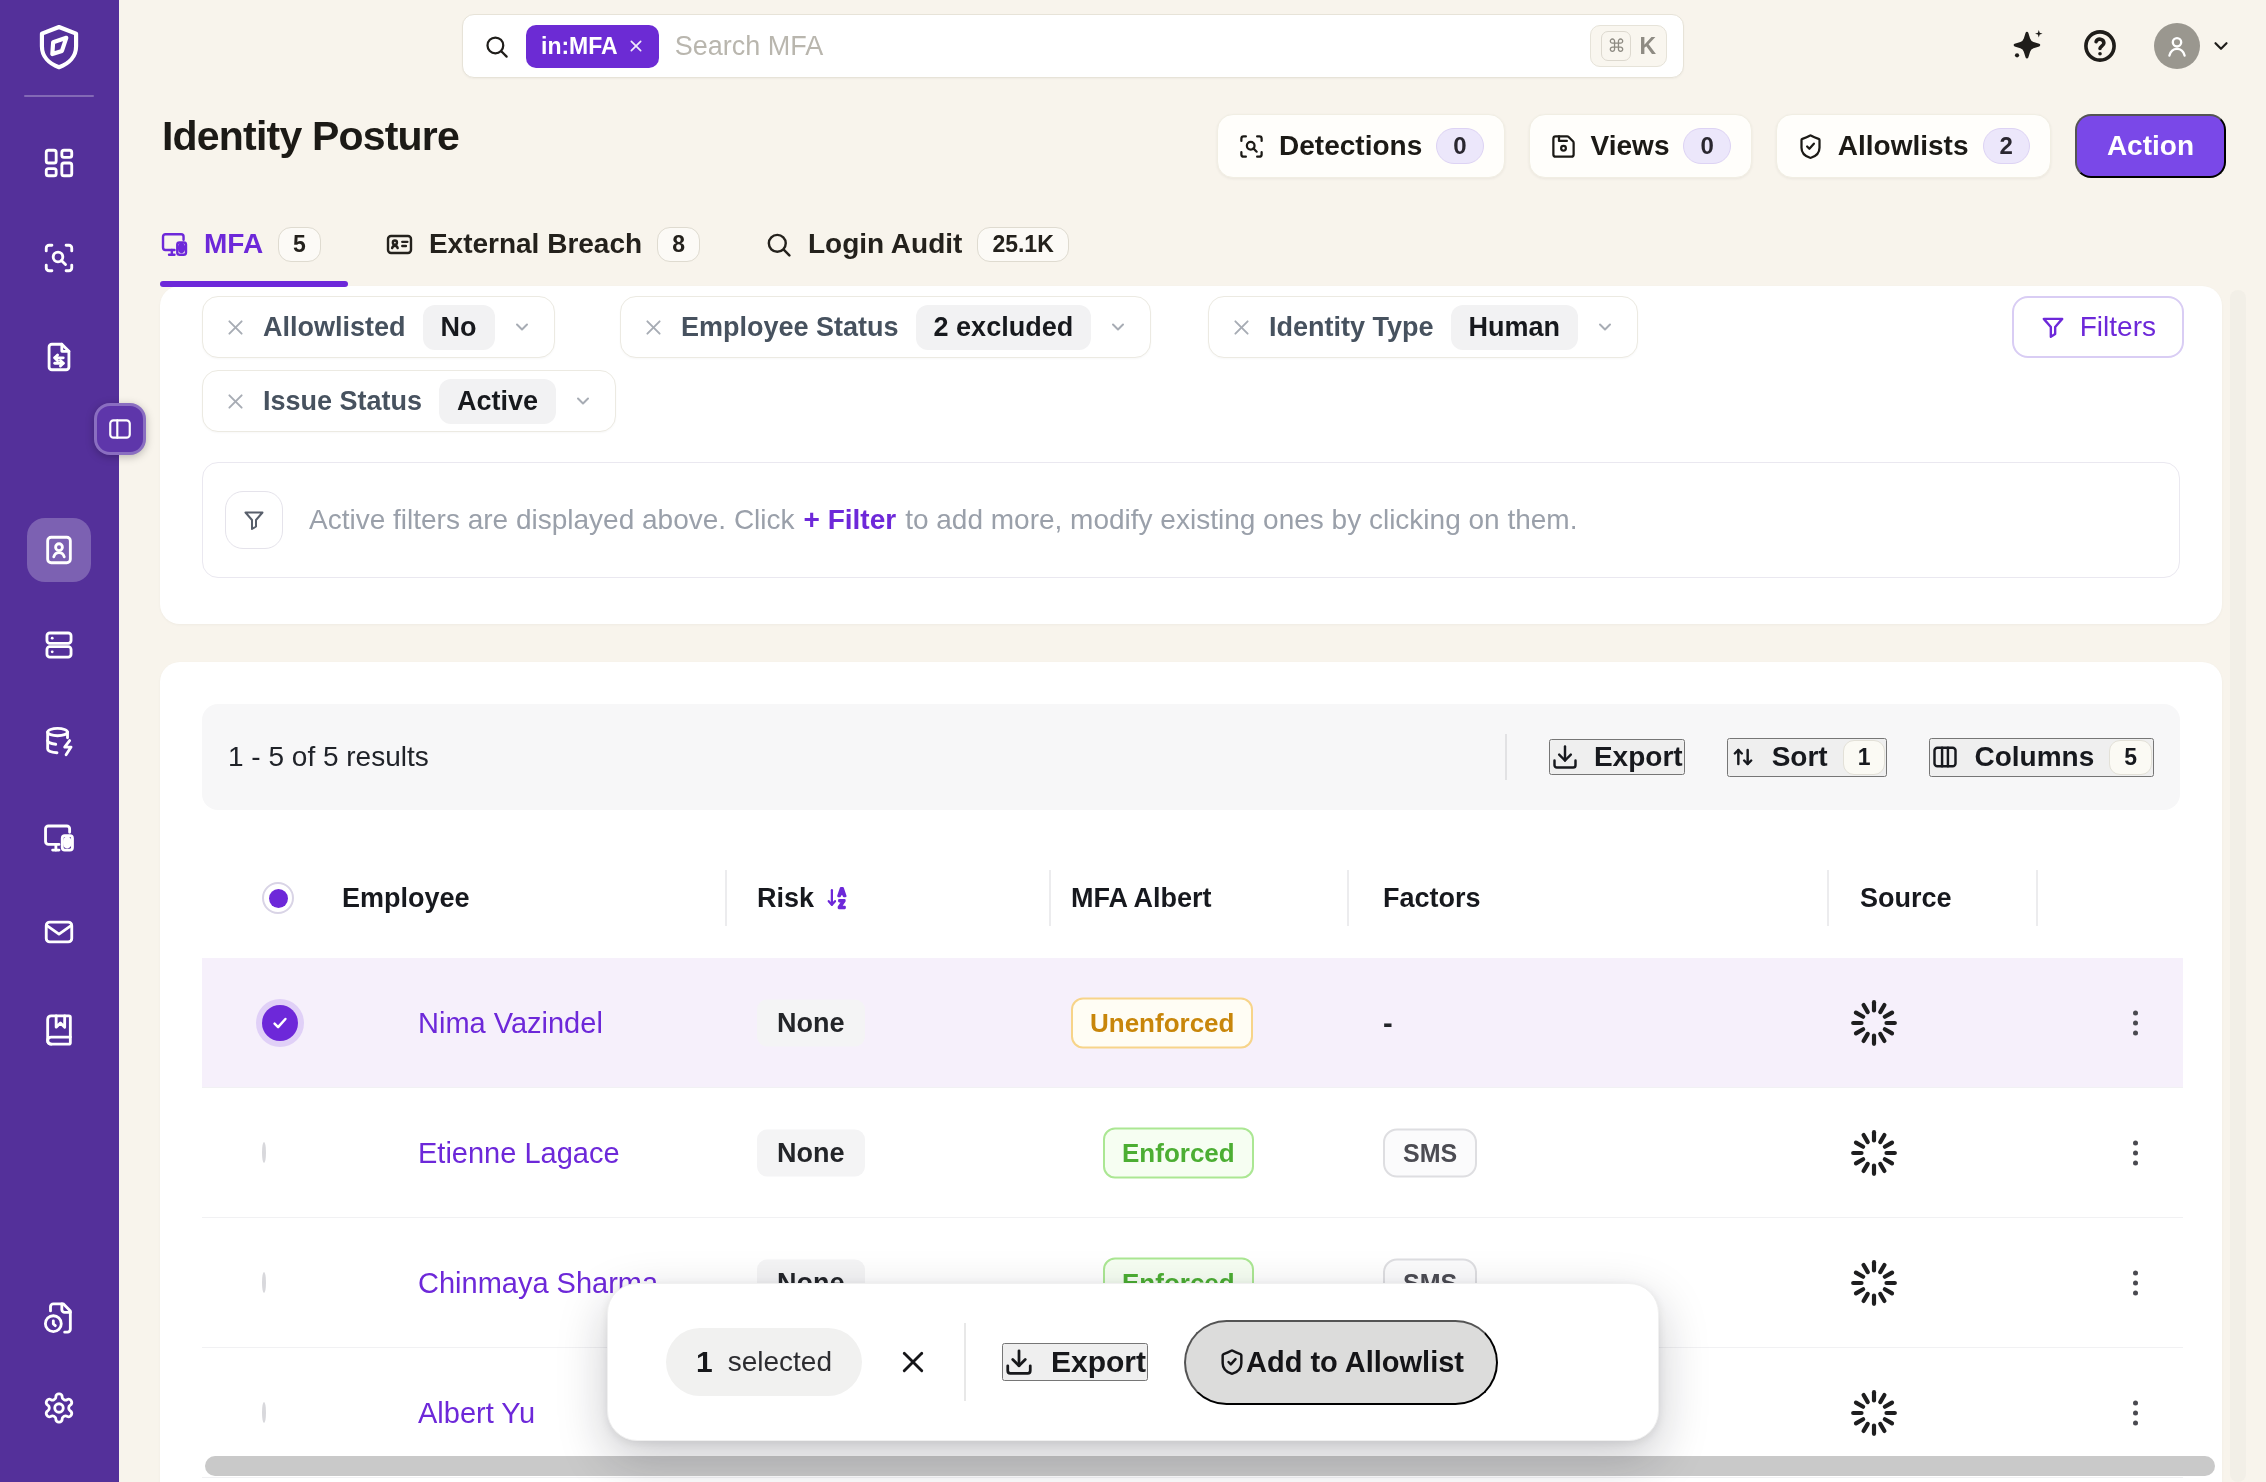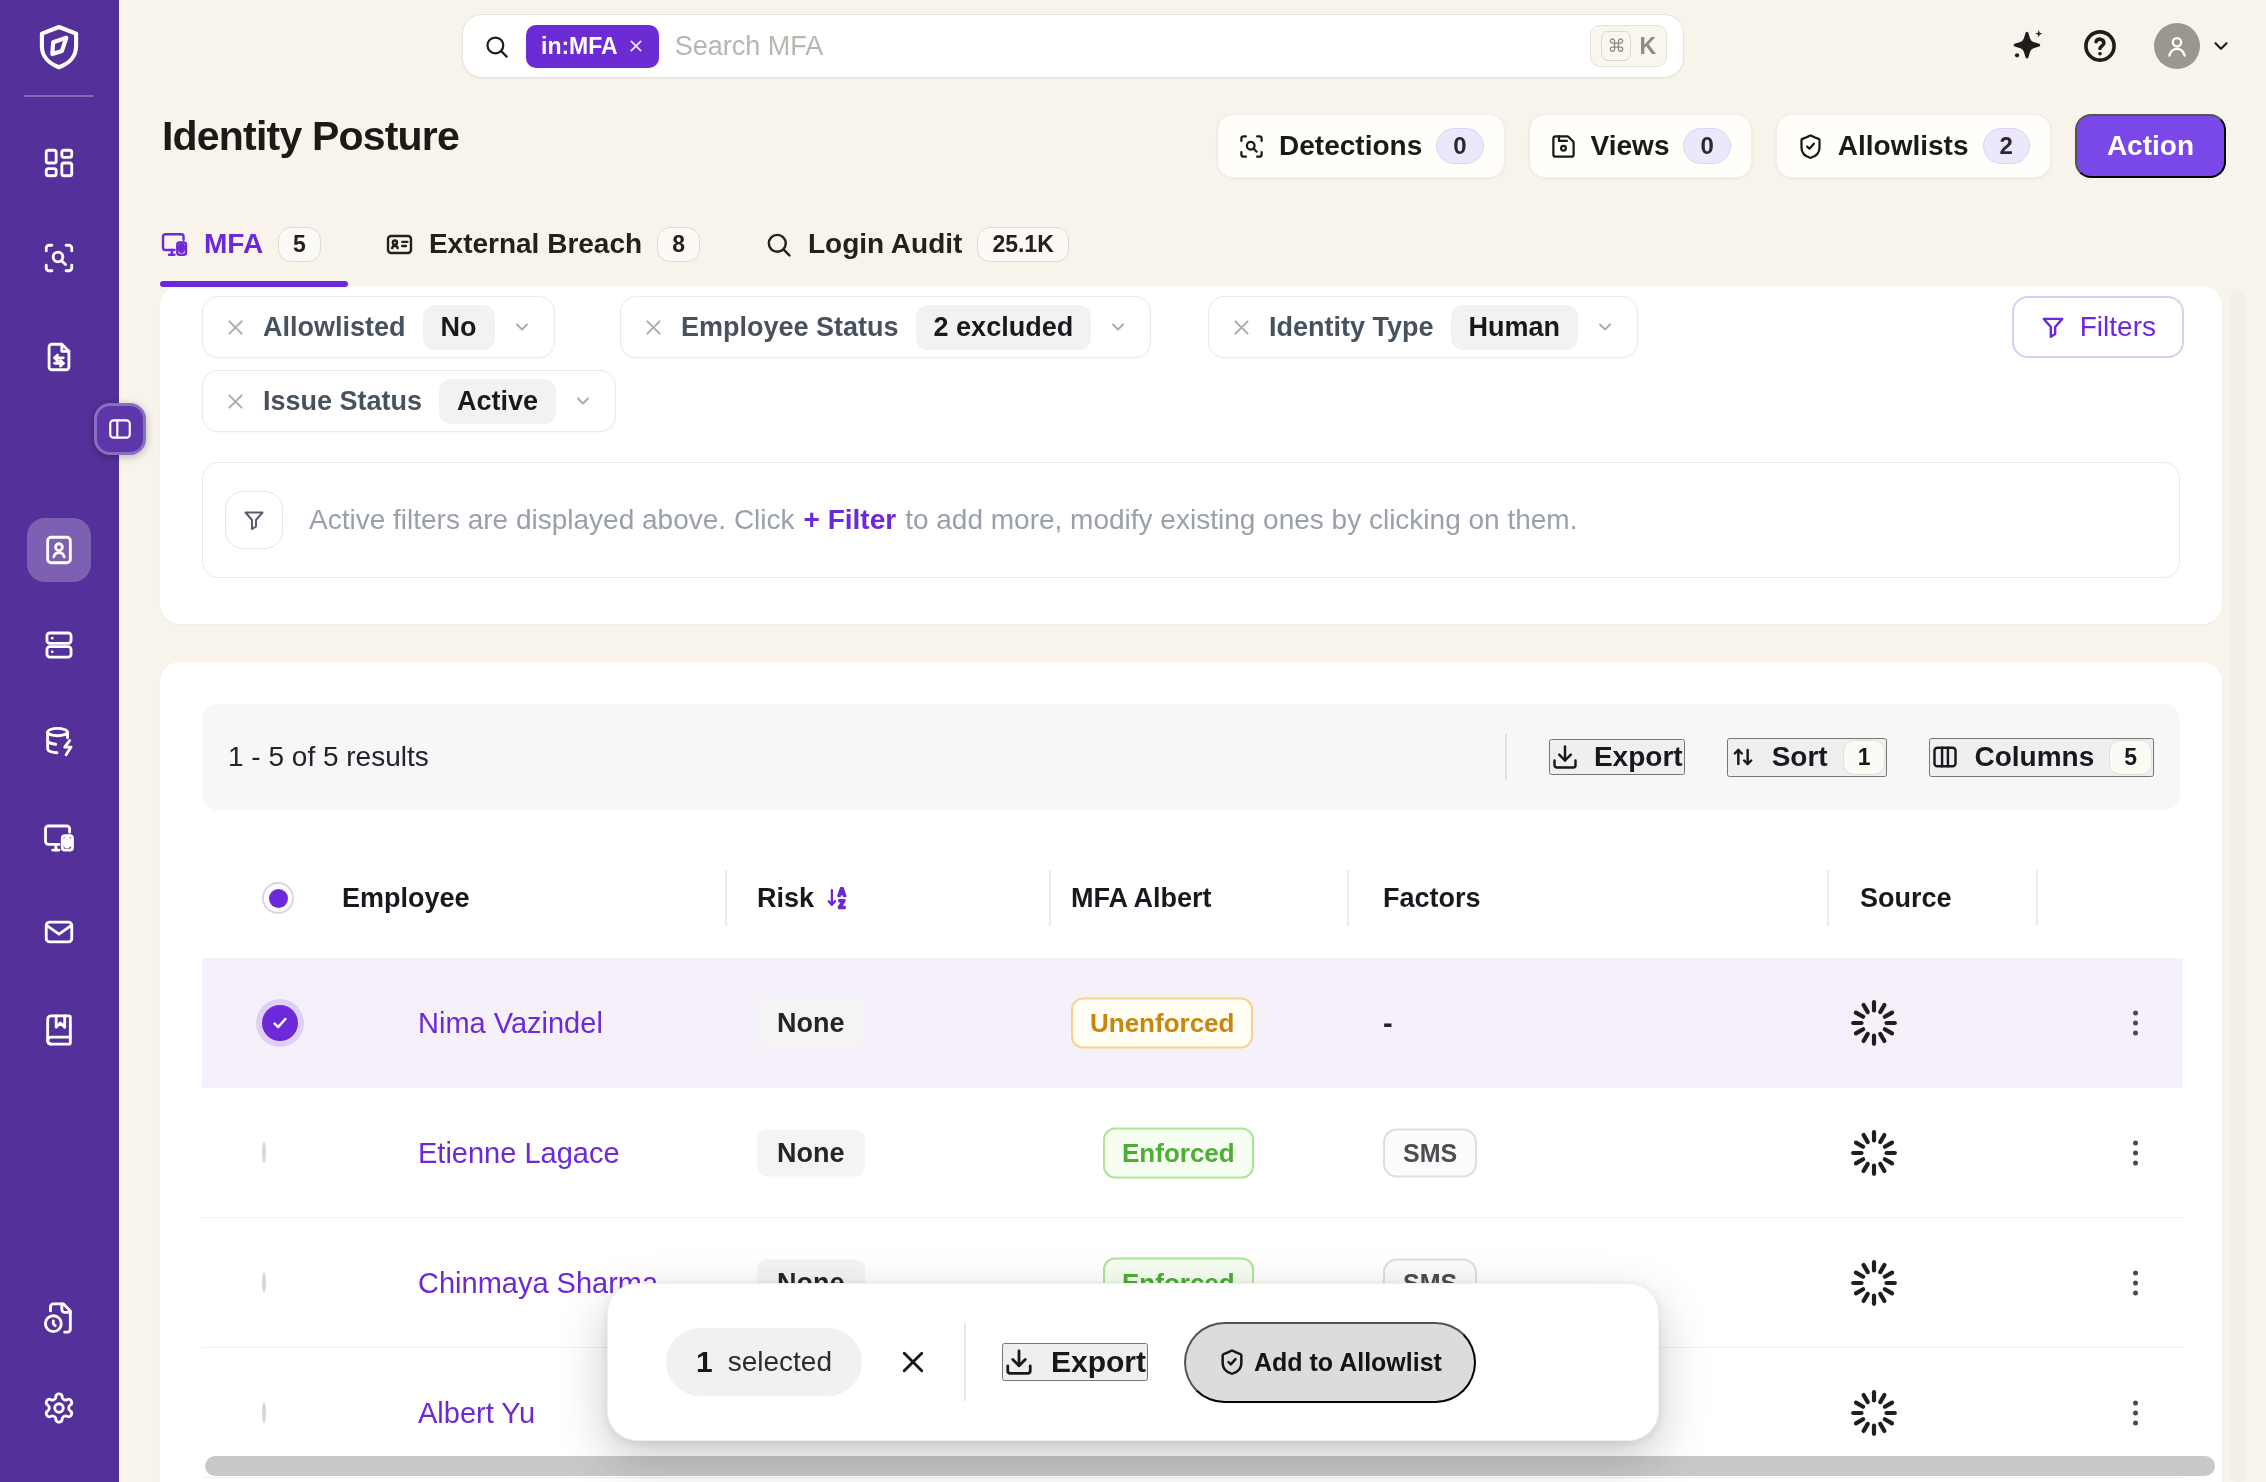--- a/index.html
+++ b/index.html
@@ -14,21 +14,21 @@
   .sidebar { position:absolute; left:0; top:0; bottom:0; width:119px; background:#54309a; z-index:5; }
   .side-logo { position:absolute; left:34px; top:22px; width:50px; height:50px; color:#fff; }
   .side-divider { position:absolute; left:24px; top:95px; width:70px; height:2px; background:rgba(255,255,255,.28); border-radius:2px; }
   .side-item { position:absolute; left:27px; width:64px; height:64px; display:flex; align-items:center; justify-content:center; color:#fff; border-radius:18px; }
   .side-item svg { width:34px; height:34px; }
   .side-item.active { background:rgba(255,255,255,.24); }
   .side-toggle { position:absolute; left:94px; top:403px; width:52px; height:52px; background:#5e36aa; border:3px solid rgba(255,255,255,.28); border-radius:16px; display:flex; align-items:center; justify-content:center; color:#fff; z-index:6; box-shadow:0 2px 8px rgba(0,0,0,.25); }
   .side-toggle svg { width:26px; height:26px; }
 
   
-  .search-box { position:absolute; left:462px; top:14px; width:1222px; height:64px; background:#fff; border:1.5px solid #e7e3d8; border-radius:20px; display:flex; align-items:center; padding:0 16px 0 20px; gap:16px; box-shadow:0 1px 2px rgba(0,0,0,.04); }
+  .search-box { position:absolute; left:462px; top:14px; width:1222px; height:64px; background:#fff; border:1.5px solid #e7e3d8; border-radius:12px; display:flex; align-items:center; padding:0 16px 0 20px; gap:16px; box-shadow:0 1px 2px rgba(0,0,0,.04); }
   .search-box .mag { width:27px; height:27px; color:#1f1d1a; flex:0 0 auto; }
   .scope-pill { display:inline-flex; align-items:center; gap:10px; background:#6c2bd4; color:#fff; font-weight:700; font-size:23px; padding:8px 15px; border-radius:10px; }
   .scope-pill svg { width:16px; height:16px; stroke-width:2.5; opacity:.9; }
   .search-ph { font-size:27px; color:#b9b6ae; }
   .kbd { margin-left:auto; display:flex; align-items:center; gap:8px; border:1.5px solid #e6e3d9; background:#f9f6ef; border-radius:10px; padding:5px 10px; color:#8e8b83; }
   .kbd .cmd { width:30px; height:30px; border:1.5px solid #ddd9cf; border-radius:7px; display:flex; align-items:center; justify-content:center; font-size:18px; }
   .kbd .k { font-size:23px; font-weight:600; }
   .topbar-right { position:absolute; right:34px; top:14px; height:64px; display:flex; align-items:center; gap:36px; }
   .tb-ic { color:#1f1d1a; }
   .tb-ic svg { width:36px; height:36px; }
@@ -121,21 +121,21 @@
 
   
   .selection-bar { position:absolute; left:607px; top:1283px; width:1052px; height:158px; background:#fff; border:1px solid #f0f0f0; border-radius:30px; box-shadow:0 18px 50px rgba(20,20,30,.22), 0 2px 8px rgba(0,0,0,.08); display:flex; align-items:center; padding:0 58px; gap:36px; z-index:20; }
   .sel-pill { display:flex; align-items:center; gap:15px; background:#f1f1f0; border-radius:999px; padding:17px 30px; }
   .sel-count { font-size:30px; font-weight:700; color:#17181b; }
   .sel-label { font-size:28px; color:#2c2c30; }
   .sel-x { color:#151518; } .sel-x svg { width:30px; height:30px; stroke-width:2.3; }
   .sel-div { width:2px; height:78px; background:#e8e8e8; }
   .sel-export { display:flex; align-items:center; gap:17px; font-size:30px; font-weight:700; color:#17181b; }
   .sel-export svg { width:30px; height:30px; stroke-width:2.2; }
-  .allow-pill { display:flex; align-items:center; gap:8px; background:#dcdcdb; border-radius:999px; padding:24px 32px; font-size:25px; font-weight:700; color:#141417; }
+  .allow-pill { display:flex; align-items:center; gap:0; background:#dcdcdb; border-radius:999px; padding:24px 32px; font-size:29px; font-weight:700; color:#141417; }
   .allow-pill svg { width:28px; height:28px; stroke-width:2.1; }
 </style>
 </head>
 <body>
 
 <svg width="0" height="0" style="position:absolute">
   <defs>
     <symbol id="i-logo" viewBox="0 0 24 24">
         <path d="M12 2.4l8.2 3.2v6c0 4.9-3.4 8.4-8.2 10.1C7.2 20 3.8 16.5 3.8 11.6v-6L12 2.4z"></path>
         <path d="M9.2 9.7l6.3-2.1-2.1 6.3-4.6 1.5 0.4-5.7z"></path>

